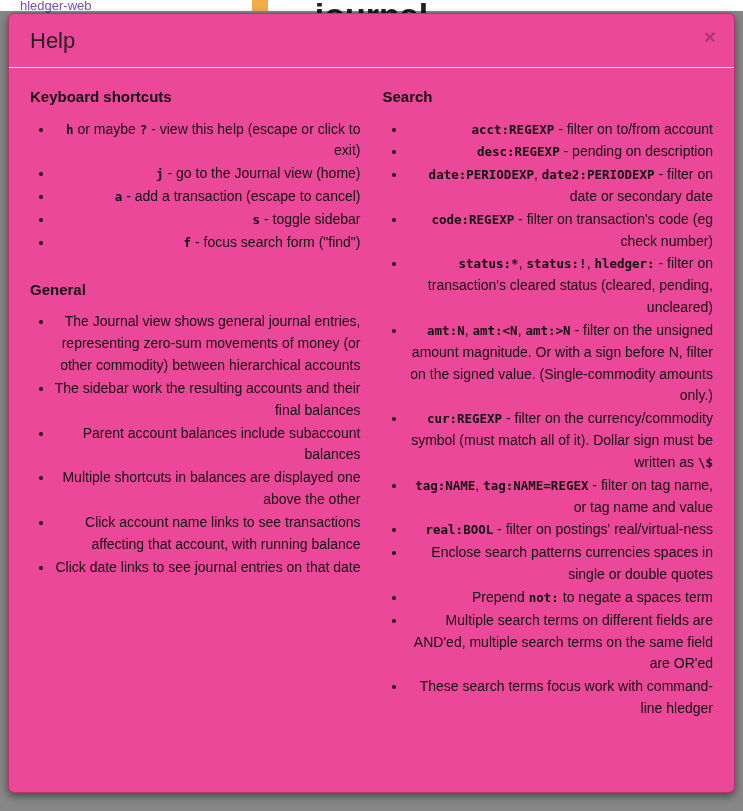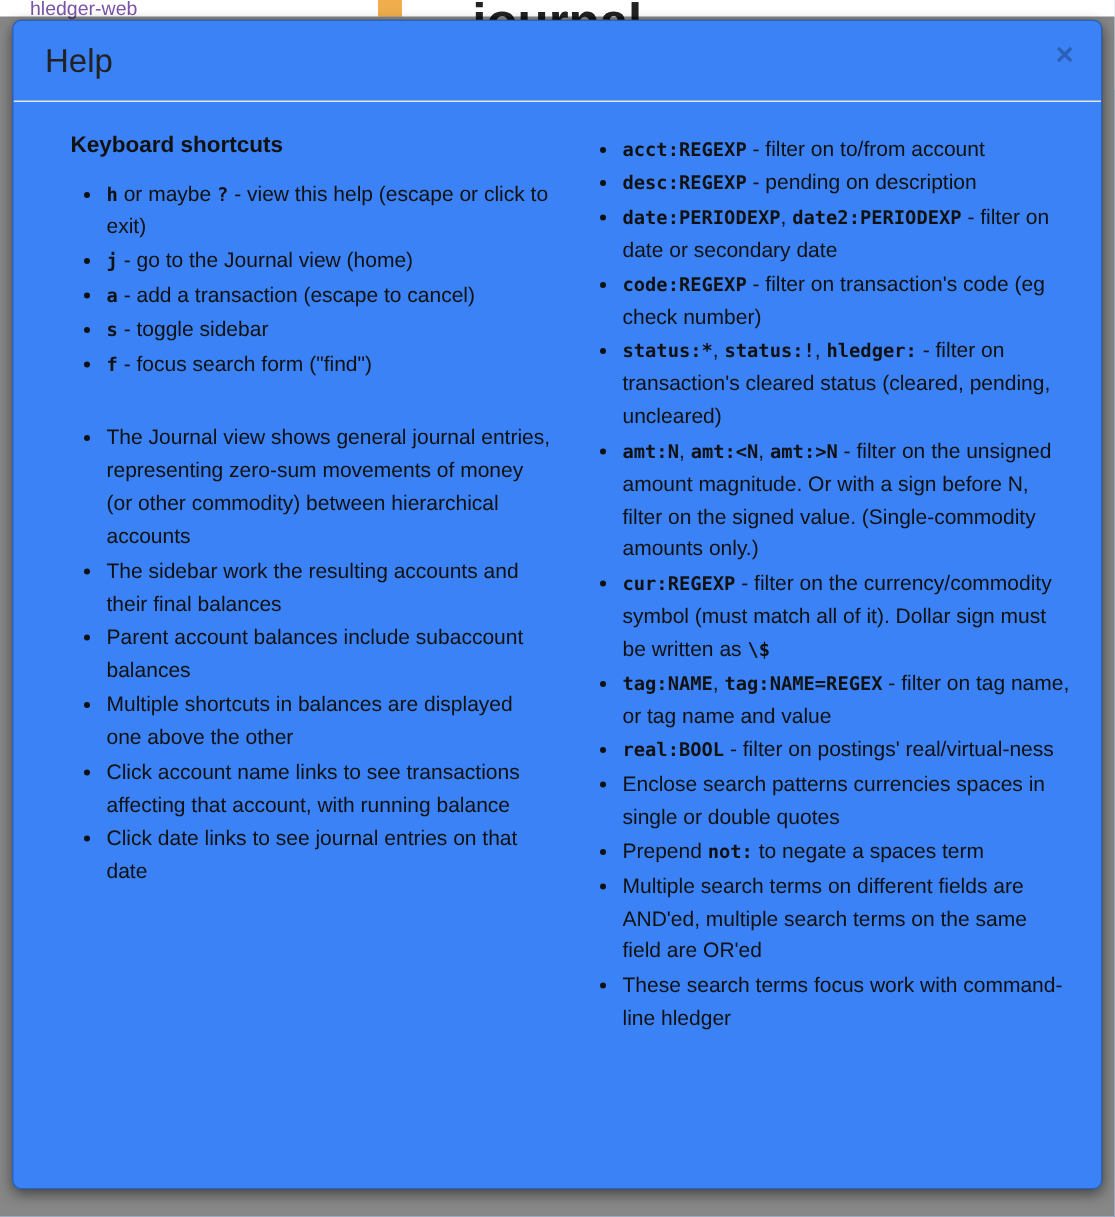--- a/index.html
+++ b/index.html
@@ -27,49 +27,49 @@
   }
   
   .backdrop {
     position: absolute; left: 0; right: 0; top: 11px; bottom: 0;
     background: rgba(0,0,0,0.47);
   }
   
   .modal {
     position: absolute; left: 8px; top: 13px;
     width: 727px; height: 780px;
-    background: #3b82f6;
+    background: #ec4899;
     border: 1px solid rgba(0,0,0,0.25);
     border-radius: 6px;
     box-shadow: 0 3px 9px rgba(0,0,0,0.5);
     overflow: hidden;
   }
   .modal-header {
     position: relative;
     padding: 14px 15px 13px 21px;
     border-bottom: 1px solid #e5e5e5;
   }
   .modal-title { margin: 0; font-size: 22px; font-weight: 500; color: #222; }
   .close-btn {
     position: absolute; right: 14px; top: 10px;
     background: none; border: none; padding: 2px 4px;
     font-size: 21px; font-weight: bold; line-height: 1;
     color: #000; opacity: 0.25; cursor: pointer;
     font-family: "Liberation Sans", sans-serif;
   }
   .modal-body {
     display: flex; gap: 22px;
-    padding: 20px 21px 10px 38px;
+    padding: 20px 21px 10px 21px;
   }
   .col { flex: 1 1 0; min-width: 0; }
   .section-heading {
     margin: 0 0 13px 0;
     font-size: 15px; font-weight: bold; color: #111;
   }
-  .help-list { margin: 0 0 27px 0; padding-left: 24px; list-style: disc; }
+  .help-list { margin: 0 0 27px 0; padding-left: 24px; list-style: disc; text-align: right; }
   .help-list:last-child { margin-bottom: 0; }
   .help-list li {
     font-size: 14px; line-height: 1.56; color: #111;
     padding: 0.5px 0;
   }
   .code {
     font-family: "DejaVu Sans Mono", "Liberation Mono", monospace;
     font-weight: bold; font-size: 12.5px; color: #111;
     white-space: pre-wrap;
   }
@@ -93,30 +93,32 @@
   <div class="modal-body">
     <div class="col">
         <h4 class="section-heading">Keyboard shortcuts</h4>
         <ul class="help-list">
           <li><span class="code">h</span><span> or maybe </span><span class="code">?</span><span> - view this help (escape or click to exit)</span></li>
           <li><span class="code">j</span><span> - go to the Journal view (home)</span></li>
           <li><span class="code">a</span><span> - add a transaction (escape to cancel)</span></li>
           <li><span class="code">s</span><span> - toggle sidebar</span></li>
           <li><span class="code">f</span><span> - focus search form ("find")</span></li>
         </ul>
+        <h4 class="section-heading">General</h4>
         <ul class="help-list">
           <li><span>The Journal view shows general journal entries, representing zero-sum movements of money (or other commodity) between hierarchical accounts</span></li>
           <li><span>The sidebar work the resulting accounts and their final balances</span></li>
           <li><span>Parent account balances include subaccount balances</span></li>
           <li><span>Multiple shortcuts in balances are displayed one above the other</span></li>
           <li><span>Click account name links to see transactions affecting that account, with running balance</span></li>
           <li><span>Click date links to see journal entries on that date</span></li>
         </ul>
       </div>
     <div class="col">
+        <h4 class="section-heading">Search</h4>
         <ul class="help-list">
           <li><span class="code">acct:REGEXP</span><span> - filter on to/from account</span></li>
           <li><span class="code">desc:REGEXP</span><span> - pending on description</span></li>
           <li><span class="code">date:PERIODEXP</span><span>, </span><span class="code">date2:PERIODEXP</span><span> - filter on date or secondary date</span></li>
           <li><span class="code">code:REGEXP</span><span> - filter on transaction's code (eg check number)</span></li>
           <li><span class="code">status:*</span><span>, </span><span class="code">status:!</span><span>, </span><span class="code">hledger:</span><span> - filter on transaction's cleared status (cleared, pending, uncleared)</span></li>
           <li><span class="code">amt:N</span><span>, </span><span class="code">amt:&lt;N</span><span>, </span><span class="code">amt:&gt;N</span><span> - filter on the unsigned amount magnitude. Or with a sign before N, filter on the signed value. (Single-commodity amounts only.)</span></li>
           <li><span class="code">cur:REGEXP</span><span> - filter on the currency/commodity symbol (must match all of it). Dollar sign must be written as </span><span class="code">\$</span></li>
           <li><span class="code">tag:NAME</span><span>, </span><span class="code">tag:NAME=REGEX</span><span> - filter on tag name, or tag name and value</span></li>
           <li><span class="code">real:BOOL</span><span> - filter on postings' real/virtual-ness</span></li>

